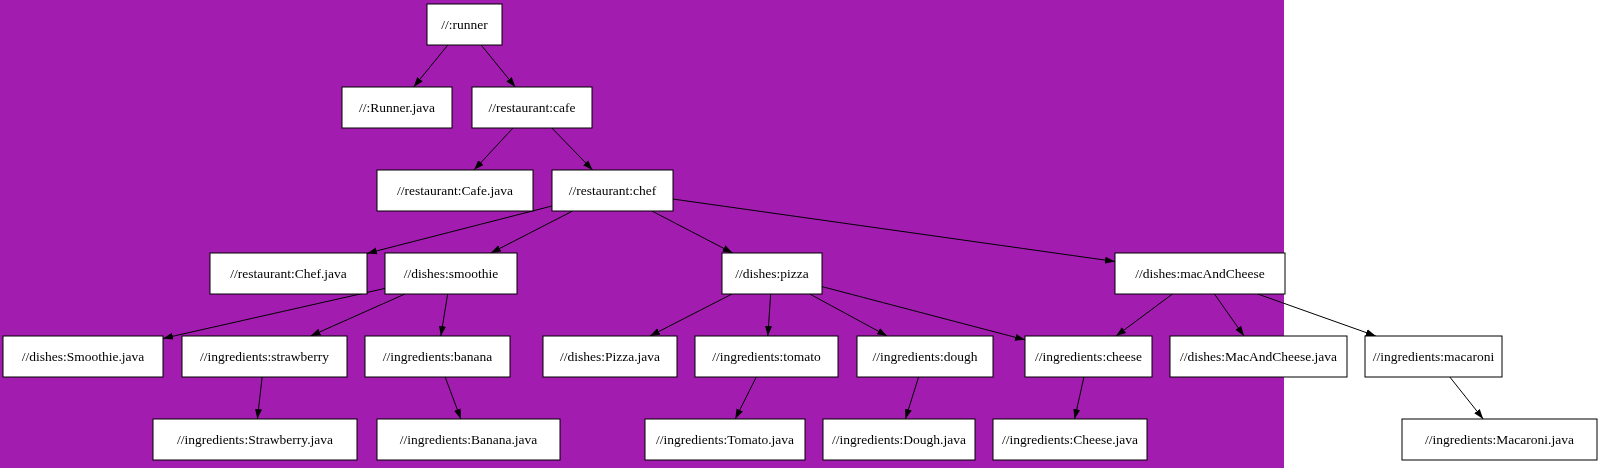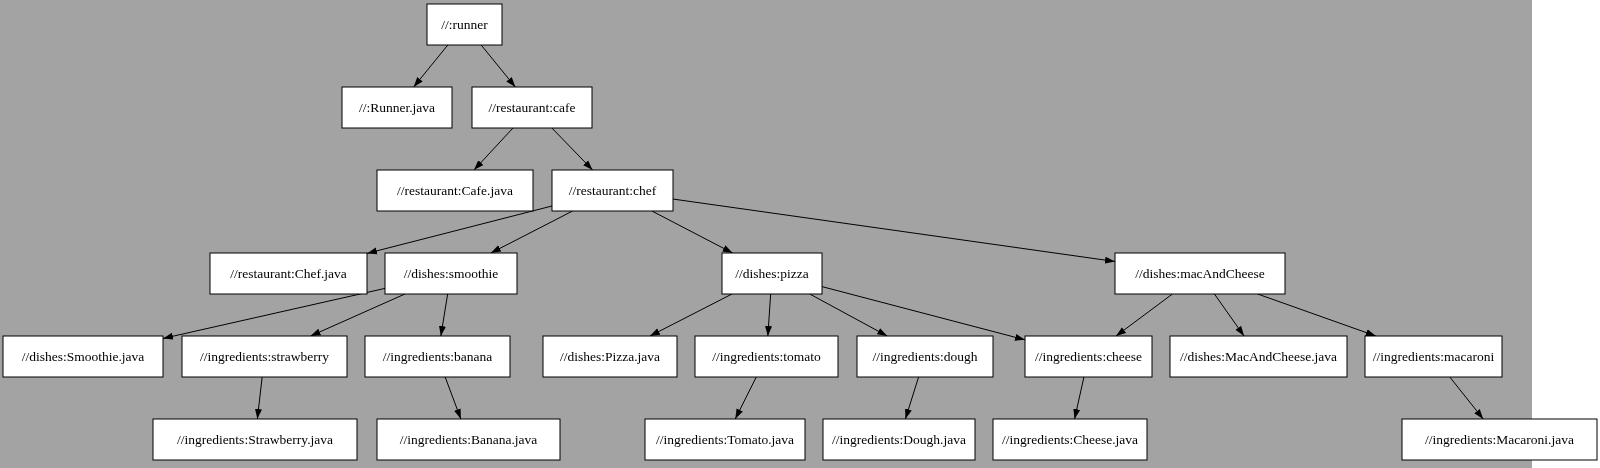--- a/index.html
+++ b/index.html
@@ -5,23 +5,23 @@
   html, body {
     margin: 0;
     padding: 0;
     background: #ffffff;
     width: 1600px;
     height: 468px;
     overflow: hidden;
   }
   .canvas {
     position: relative;
-    width: 1532px;
+    width: 1284px;
     height: 468px;
-    background: #a3a3a3;
+    background: #a21caf;
   }
   svg {
     display: block;
   }
   .node-box {
     fill: #ffffff;
     stroke: #000000;
     stroke-width: 1;
   }
   .node-label {

